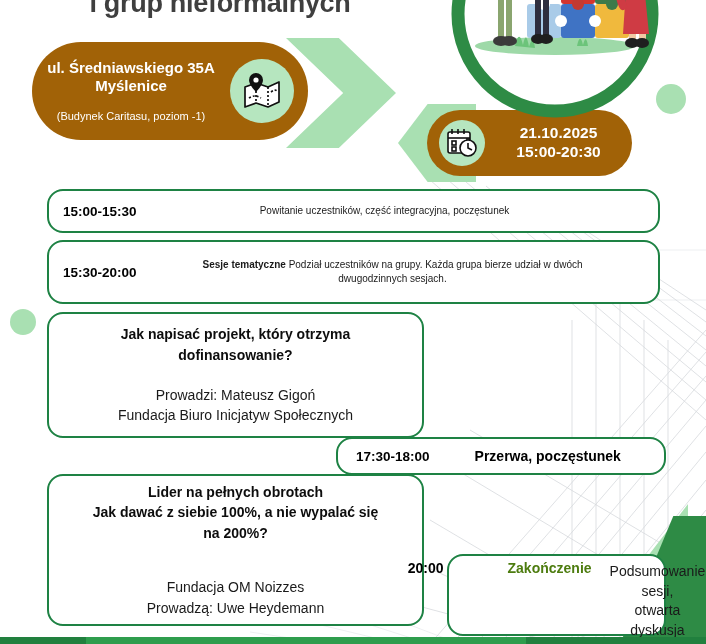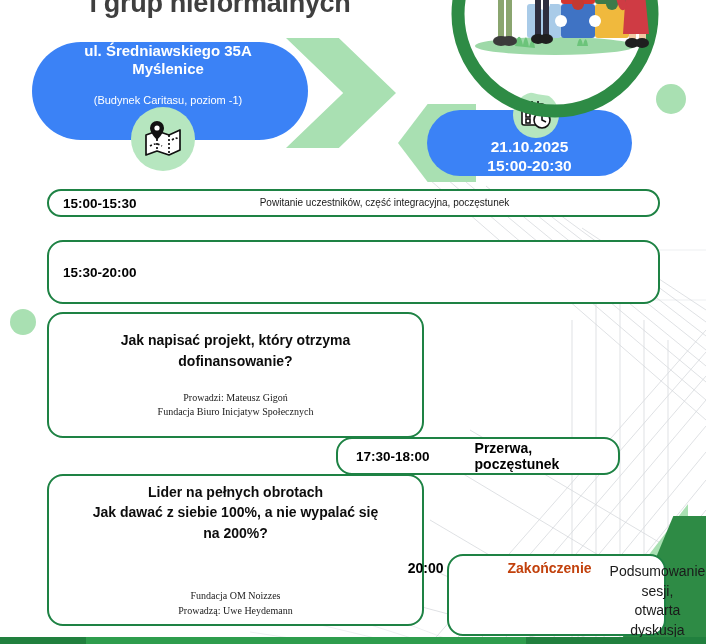--- a/index.html
+++ b/index.html
@@ -106,27 +106,26 @@
     position: absolute;
     left: 86px; bottom: 0;
     width: 440px; height: 7px;
     background: #2e9d4d;
     z-index: 7;
   }
 
   
   .pill {
     position: absolute;
-    background: #3b82f6;
+    background: #a16207;
     border-radius: 999px;
     z-index: 3;
     display: flex;
     align-items: center;
     color: #ffffff;
-    flex-direction: column;
   }
   .pill-location {
     top: 42px; left: 32px;
     width: 272px; height: 98px;
     padding-right: 4px;
   }
   .pill-date {
     top: 110px; left: 427px;
     width: 205px; height: 66px; justify-content: flex-end;
   }
@@ -175,21 +174,21 @@
   .sbox-desc {
     font-size: 10px;
     line-height: 1.38;
     color: #1a1a1a;
   }
   .sbox-desc b { font-weight: bold; }
 
   
   .sbox-1 {
     top: 189px; left: 47px;
-    width: 613px; height: 28px;
+    width: 613px; height: 44px;
     padding: 12px 14px;
   }
   .sbox-1 .sbox-time { width: 118px; }
   .sbox-1 .sbox-desc { flex: 1; text-align: center; padding-right: 56px; }
 
   
   .sbox-2 {
     top: 240px; left: 47px;
     width: 613px; height: 64px;
     padding: 12px 14px;
@@ -206,32 +205,31 @@
     padding: 6px 10px;
   }
   .sess-title {
     font-size: 14px;
     font-weight: bold;
     text-align: center;
     line-height: 1.45;
     color: #0d0d0d;
   }
   .sess-sub {
-    font-size: 10px;
+    font-size: 14px;
     text-align: center;
     line-height: 1.45;
     margin-top: 20px;
     color: #1a1a1a;
-    font-family: Liberation Serif, serif;
   }
 
   
   .sbox-4 {
     top: 437px; left: 336px;
-    width: 284px; height: 38px;
+    width: 330px; height: 38px;
     padding: 0 18px;
     justify-content: flex-start;
   }
   .sbox-4 .sbox-time { margin-right: 22px; }
   .sbox-4 .sbox-label { font-size: 14px; font-weight: bold; color: #000; padding-left: 23px; }
 
   
   .sbox-5 {
     top: 474px; left: 47px;
     width: 377px; height: 152px;
@@ -249,21 +247,21 @@
     align-items: stretch;
     padding: 4px 14px;
   }
   .close-head {
     display: flex;
     align-items: baseline;
     gap: 16px;
     font-size: 14px;
   }
   .close-head .t { font-weight: bold; color: #000; }
-  .close-head .l { font-weight: bold; color: #c2410c; margin-left: 48px; }
+  .close-head .l { font-weight: bold; color: #4d7c0f; margin-left: 48px; }
   .close-body {
     font-size: 14px;
     text-align: center;
     line-height: 1.4;
     margin-top: 2px;
     padding-left: 18px;
     color: #1a1a1a;
   }
 </style>
 </head>
@@ -410,20 +408,21 @@
     </div>
   </div>
 
   <div class="sbox sbox-1">
     <div class="sbox-time">15:00-15:30</div>
     <div class="sbox-desc">Powitanie uczestników, część integracyjna, poczęstunek</div>
   </div>
 
   <div class="sbox sbox-2">
     <div class="sbox-time">15:30-20:00</div>
+    <div class="sbox-desc"><b>Sesje tematyczne</b><span> Podział uczestników na grupy. Każda grupa bierze udział w dwóch dwugodzinnych sesjach.</span></div>
   </div>
 
   <div class="sbox sbox-3">
     <div class="sess-title">
       <div>Jak napisać projekt, który otrzyma</div>
       <div>dofinansowanie?</div>
     </div>
     <div class="sess-sub">
       <div>Prowadzi: Mateusz Gigoń</div>
       <div>Fundacja Biuro Inicjatyw Społecznych</div>

